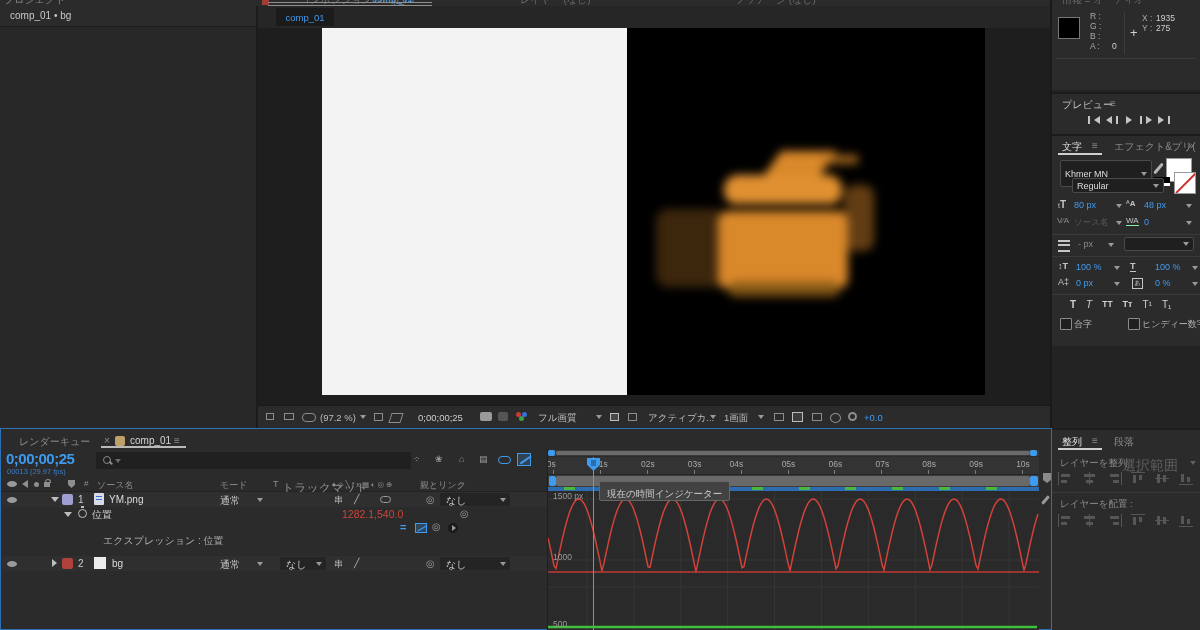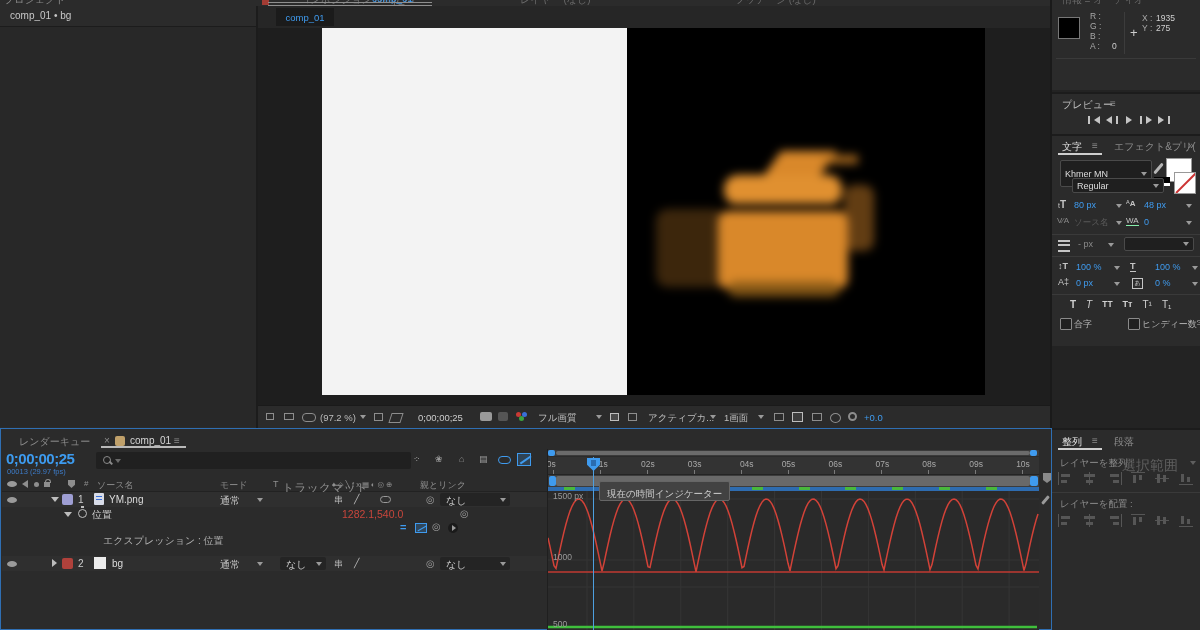--- a/index.html
+++ b/index.html
@@ -418,21 +418,21 @@
 
   <div class="abs" id="time-ruler" style="left:547px;top:28px;width:491px;height:17px;background:#333;overflow:hidden;border-bottom:1px solid #242424">
       <div style="position: absolute; left: -6px; top: 2px; width: 24px; font-size: 8.5px; color: rgb(168, 168, 168);">00s</div>
       <div style="position: absolute; left: 5px; top: 13px; width: 1px; height: 4px; background: rgb(122, 122, 122);"></div>
       <div style="position: absolute; left: 40.9px; top: 2px; width: 24px; text-align: center; font-size: 8.5px; color: rgb(168, 168, 168);">01s</div>
       <div style="position: absolute; left: 51.9px; top: 13px; width: 1px; height: 4px; background: rgb(122, 122, 122);"></div>
       <div style="position: absolute; left: 87.8px; top: 2px; width: 24px; text-align: center; font-size: 8.5px; color: rgb(168, 168, 168);">02s</div>
       <div style="position: absolute; left: 98.8px; top: 13px; width: 1px; height: 4px; background: rgb(122, 122, 122);"></div>
       <div style="position: absolute; left: 134.7px; top: 2px; width: 24px; text-align: center; font-size: 8.5px; color: rgb(168, 168, 168);">03s</div>
       <div style="position: absolute; left: 145.7px; top: 13px; width: 1px; height: 4px; background: rgb(122, 122, 122);"></div>
-      <div style="position: absolute; left: 181.6px; top: 2px; width: 24px; text-align: right; font-size: 8.5px; color: rgb(168, 168, 168);">04s</div>
+      <div style="position: absolute; left: 181.6px; top: 2px; width: 24px; text-align: left; font-size: 8.5px; color: rgb(168, 168, 168);">04s</div>
       <div style="position: absolute; left: 192.6px; top: 13px; width: 1px; height: 4px; background: rgb(122, 122, 122);"></div>
       <div style="position: absolute; left: 228.5px; top: 2px; width: 24px; text-align: center; font-size: 8.5px; color: rgb(168, 168, 168);">05s</div>
       <div style="position: absolute; left: 239.5px; top: 13px; width: 1px; height: 4px; background: rgb(122, 122, 122);"></div>
       <div style="position: absolute; left: 275.4px; top: 2px; width: 24px; text-align: center; font-size: 8.5px; color: rgb(168, 168, 168);">06s</div>
       <div style="position: absolute; left: 286.4px; top: 13px; width: 1px; height: 4px; background: rgb(122, 122, 122);"></div>
       <div style="position: absolute; left: 322.3px; top: 2px; width: 24px; text-align: center; font-size: 8.5px; color: rgb(168, 168, 168);">07s</div>
       <div style="position: absolute; left: 333.3px; top: 13px; width: 1px; height: 4px; background: rgb(122, 122, 122);"></div>
       <div style="position: absolute; left: 369.2px; top: 2px; width: 24px; text-align: center; font-size: 8.5px; color: rgb(168, 168, 168);">08s</div>
       <div style="position: absolute; left: 380.2px; top: 13px; width: 1px; height: 4px; background: rgb(122, 122, 122);"></div>
       <div style="position: absolute; left: 416.1px; top: 2px; width: 24px; text-align: center; font-size: 8.5px; color: rgb(168, 168, 168);">09s</div>

